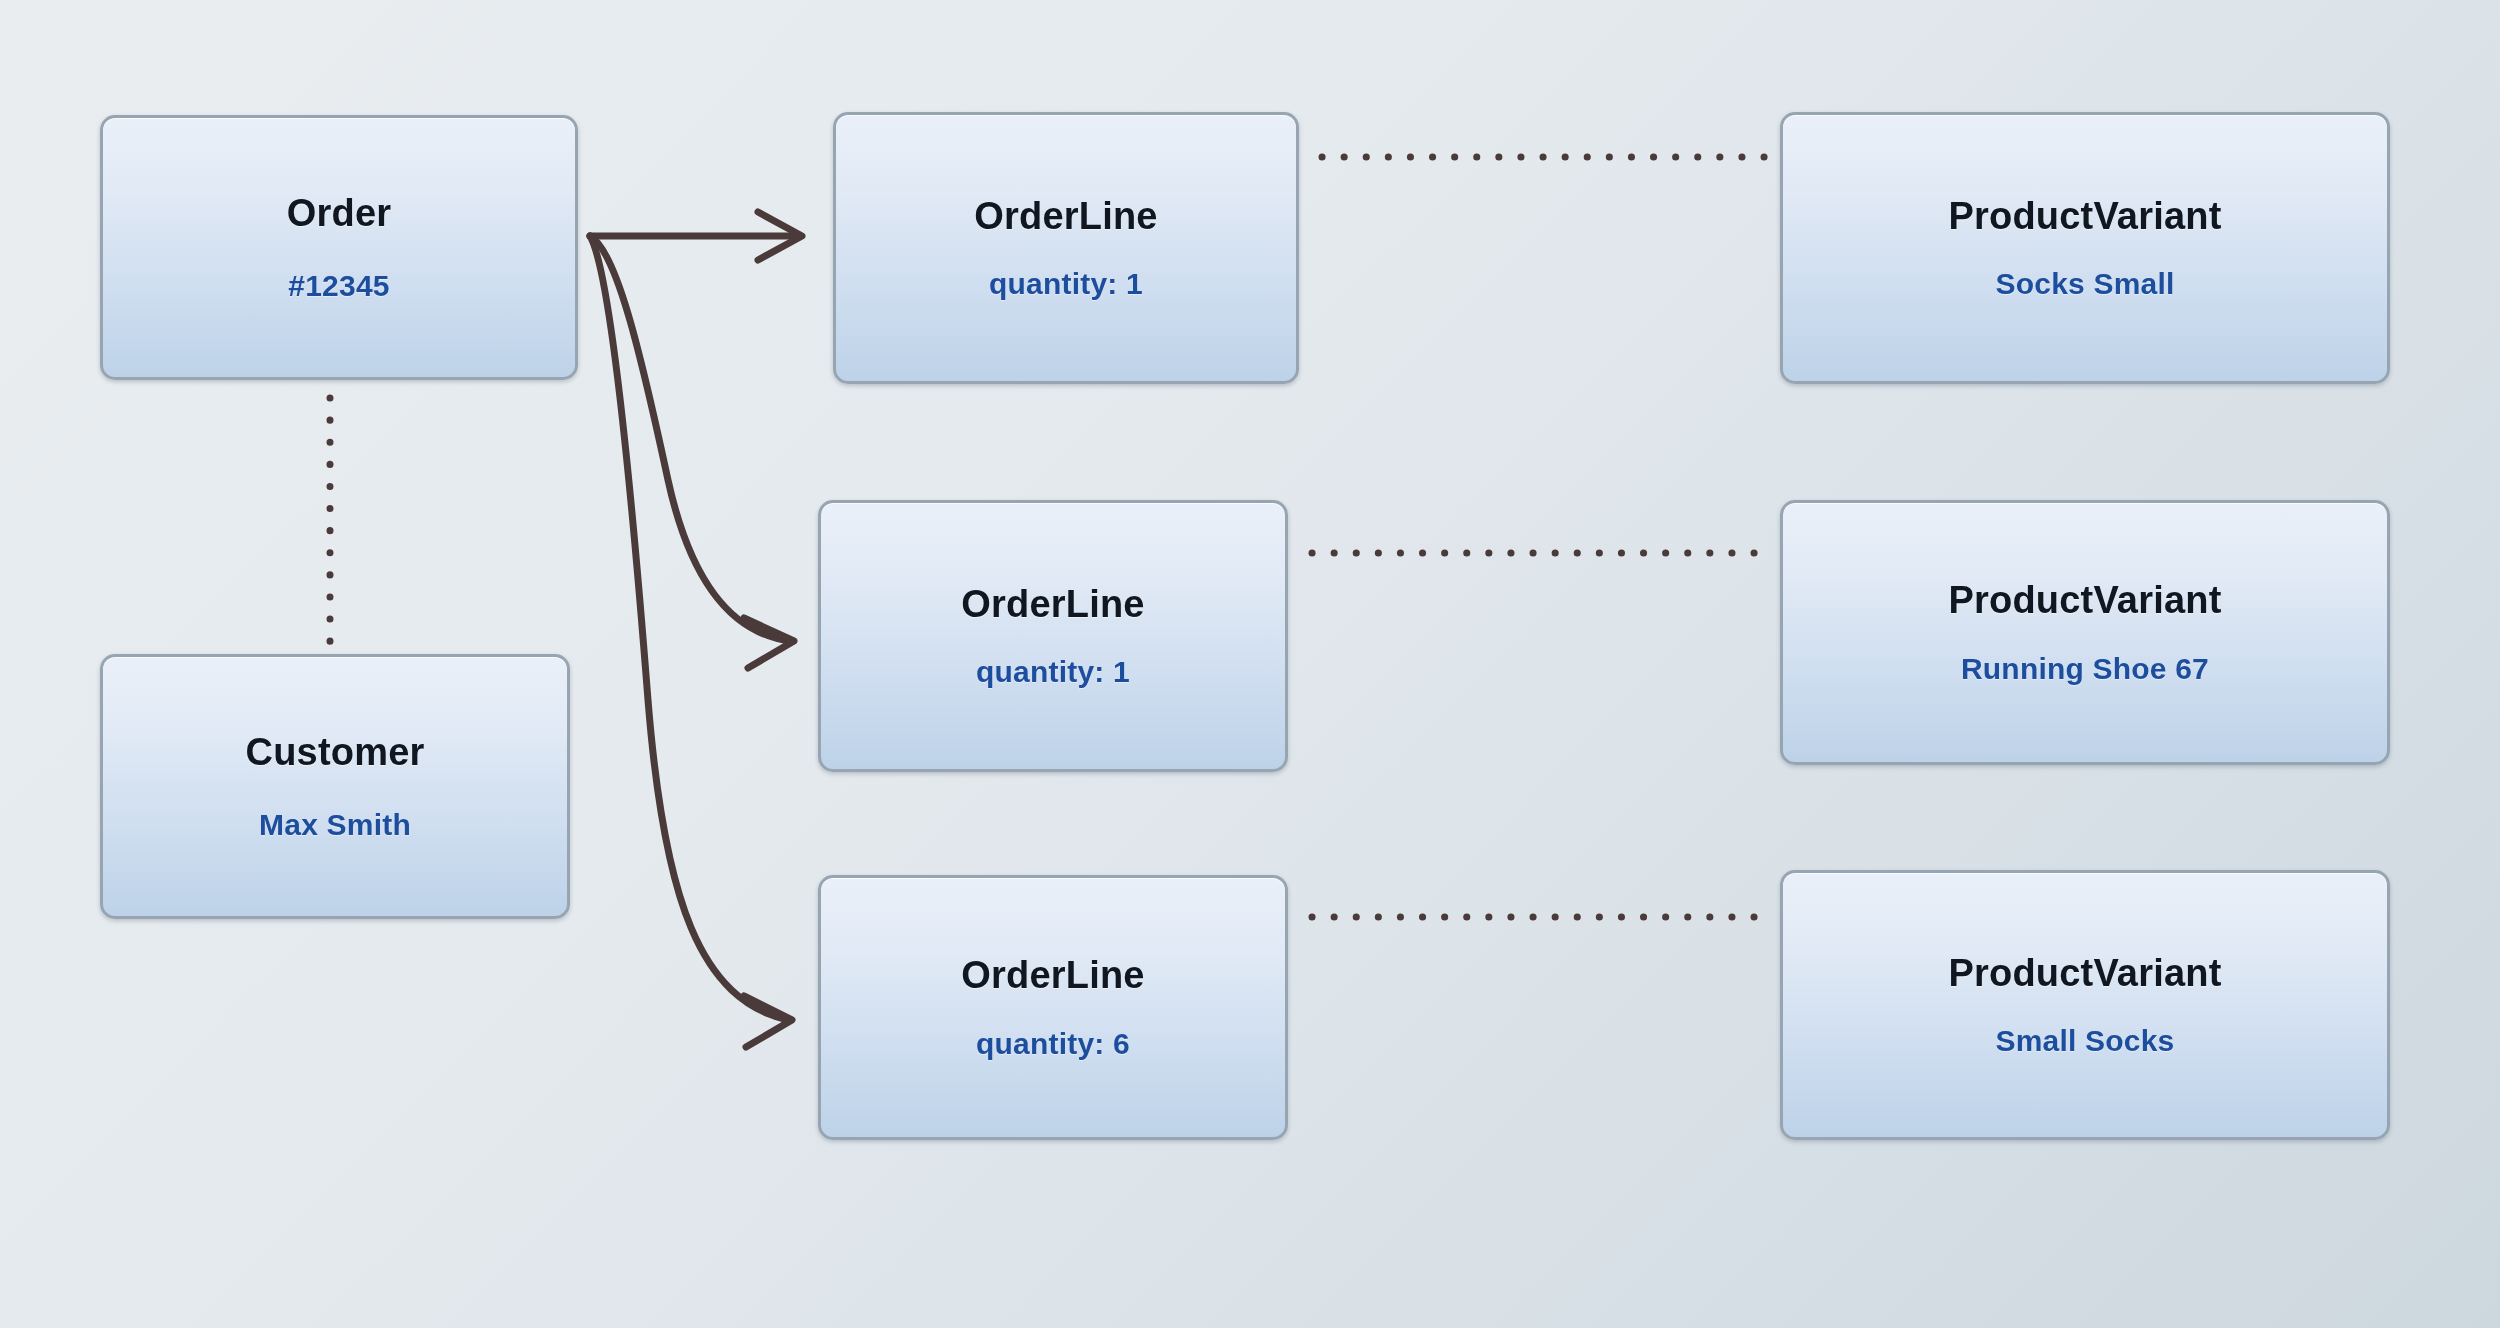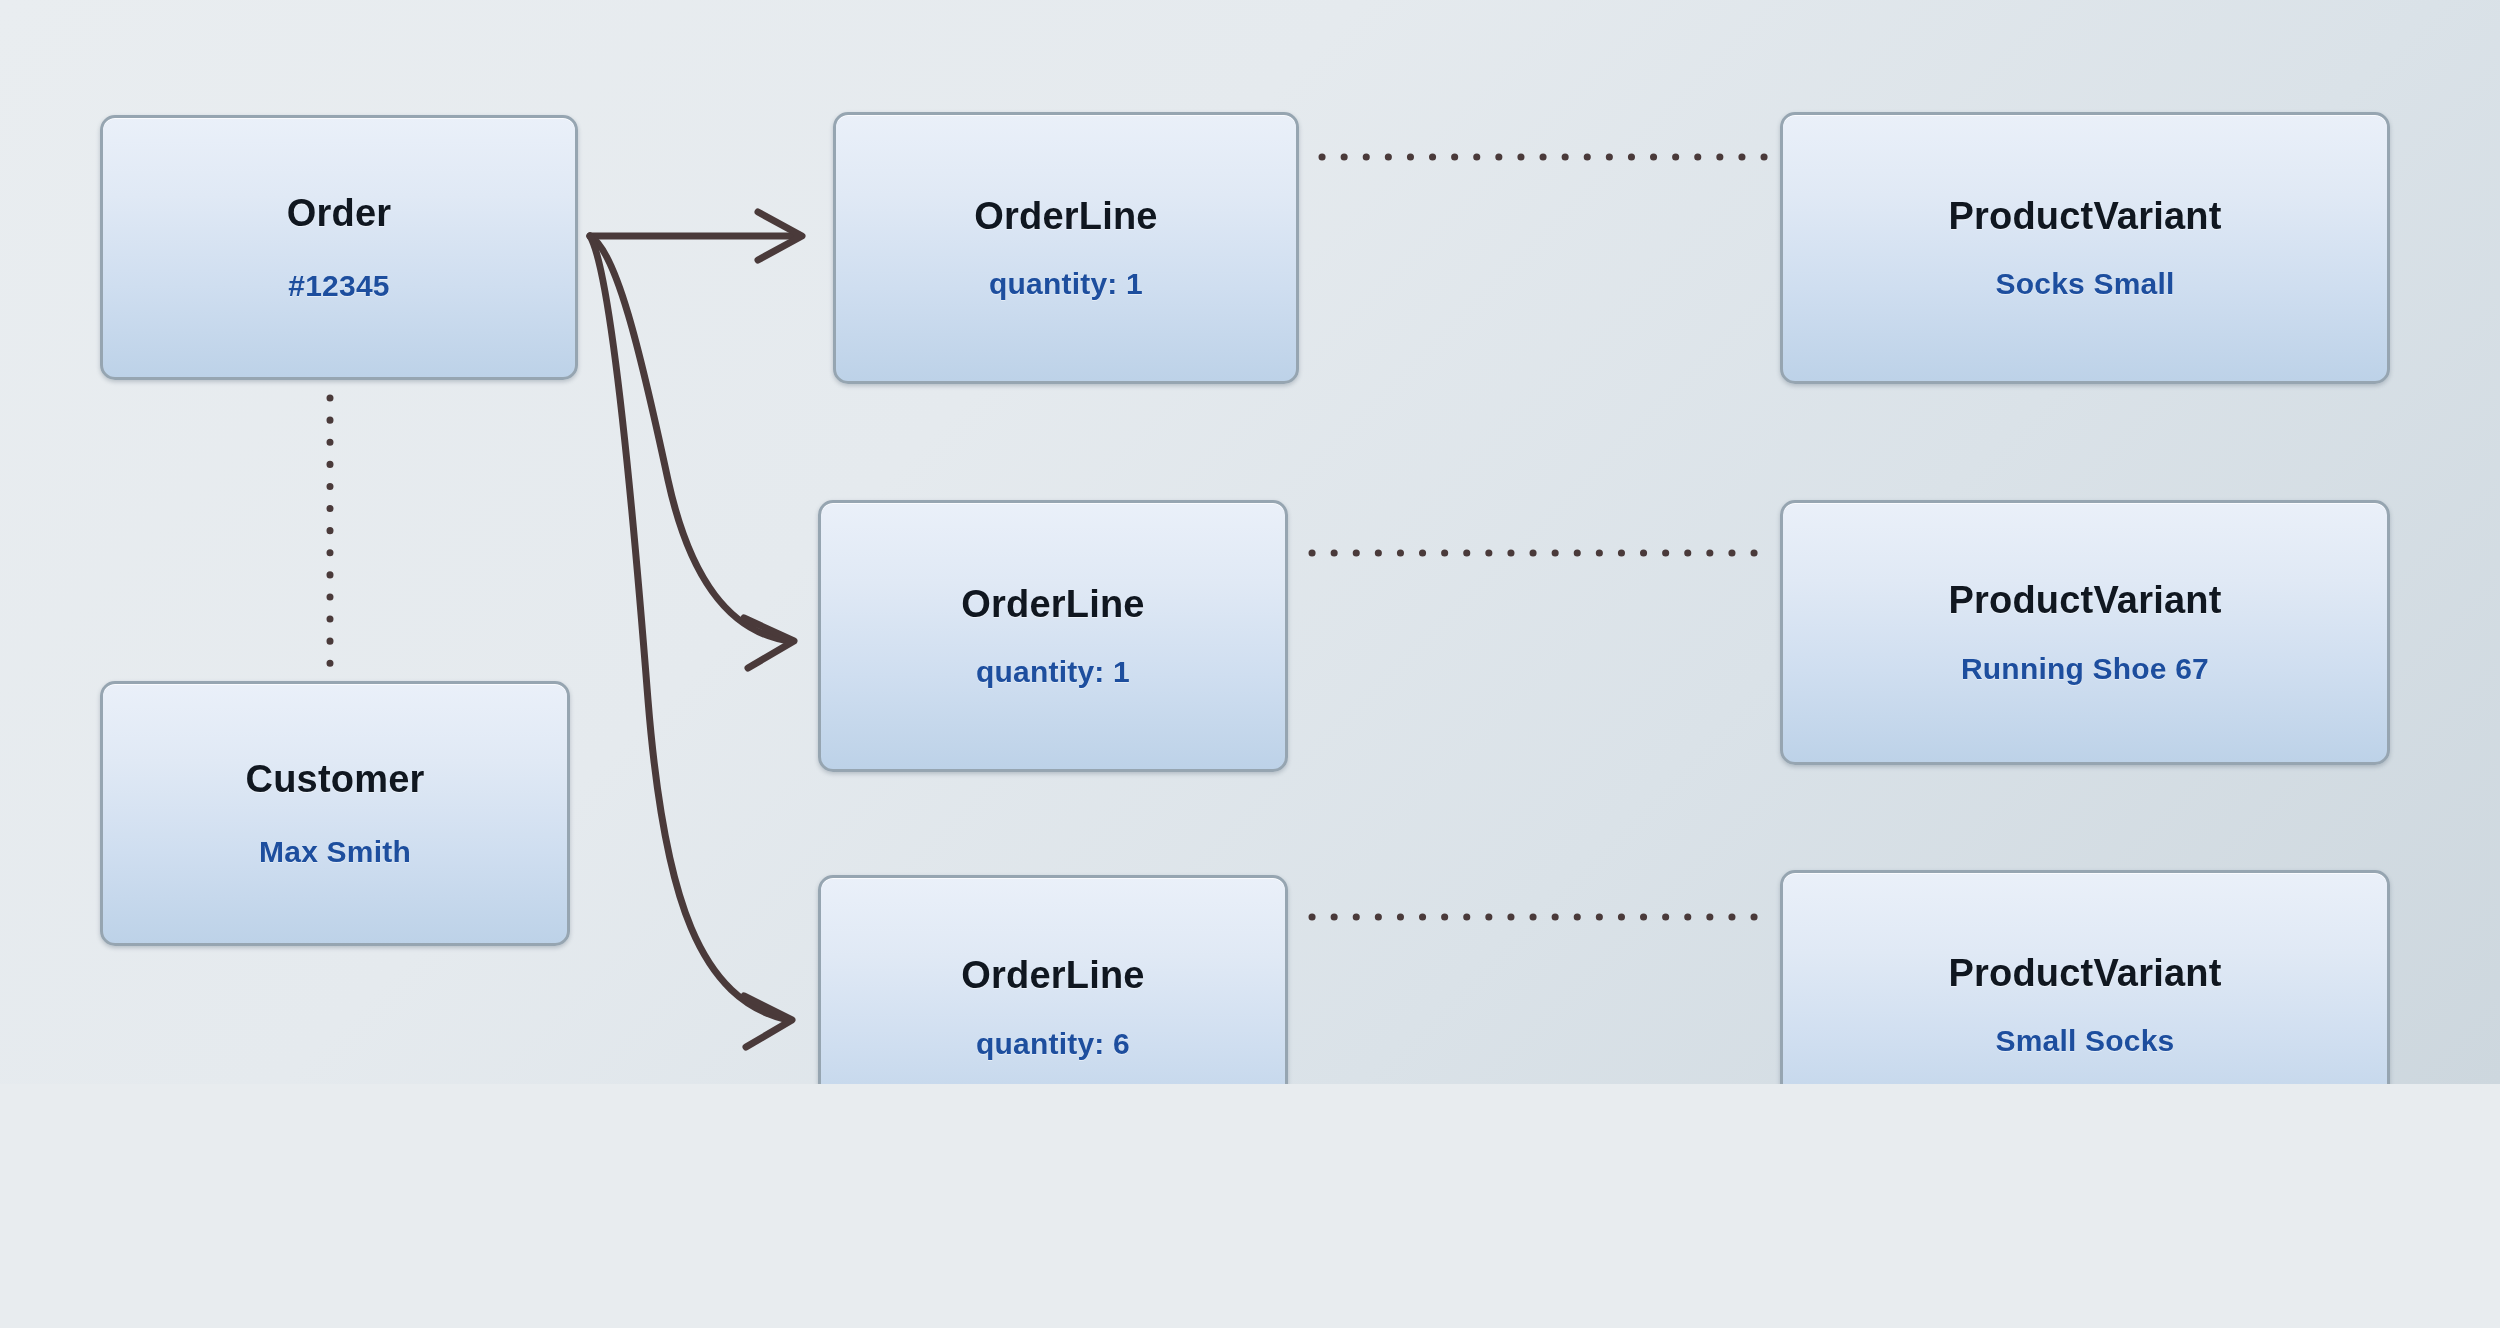--- a/index.html
+++ b/index.html
@@ -3,21 +3,21 @@
 <meta charset="utf-8">
 <style>
   html, body {
     margin: 0;
     padding: 0;
     background: #e8ecef;
   }
   #stage {
     position: relative;
     width: 2500px;
-    height: 1084px;
+    height: 1328px;
     overflow: hidden;
     background: linear-gradient(135deg, #e9edf0 0%, #e5eaee 38%, #dae2e8 68%, #cdd7de 100%);
     font-family: "Liberation Sans", sans-serif;
   }
   #edge-layer {
     position: absolute;
     left: 0; top: 0;
     width: 2500px;
     height: 1328px;
     pointer-events: none;
@@ -116,21 +116,21 @@
       <path class="dot-edge" d="M 1312 917 L 1770 917"></path>
     </g>
   </svg>
 
   <div class="node" style="left:100px; top:115px; width:478px; height:265px;">
     <div class="node-title">Order</div>
     <div class="gap-lg"></div>
     <div class="node-sub">#12345</div>
   </div>
 
-  <div class="node" style="left:100px; top:681px; width:470px; height:265px;">
+  <div class="node" style="left:100px; top:654px; width:470px; height:265px;">
     <div class="node-title">Customer</div>
     <div class="gap-lg"></div>
     <div class="node-sub">Max Smith</div>
   </div>
 
   <div class="node" style="left:833px; top:112px; width:466px; height:272px;">
     <div class="node-title">OrderLine</div>
     <div class="gap-md"></div>
     <div class="node-sub">quantity: 1</div>
   </div>

